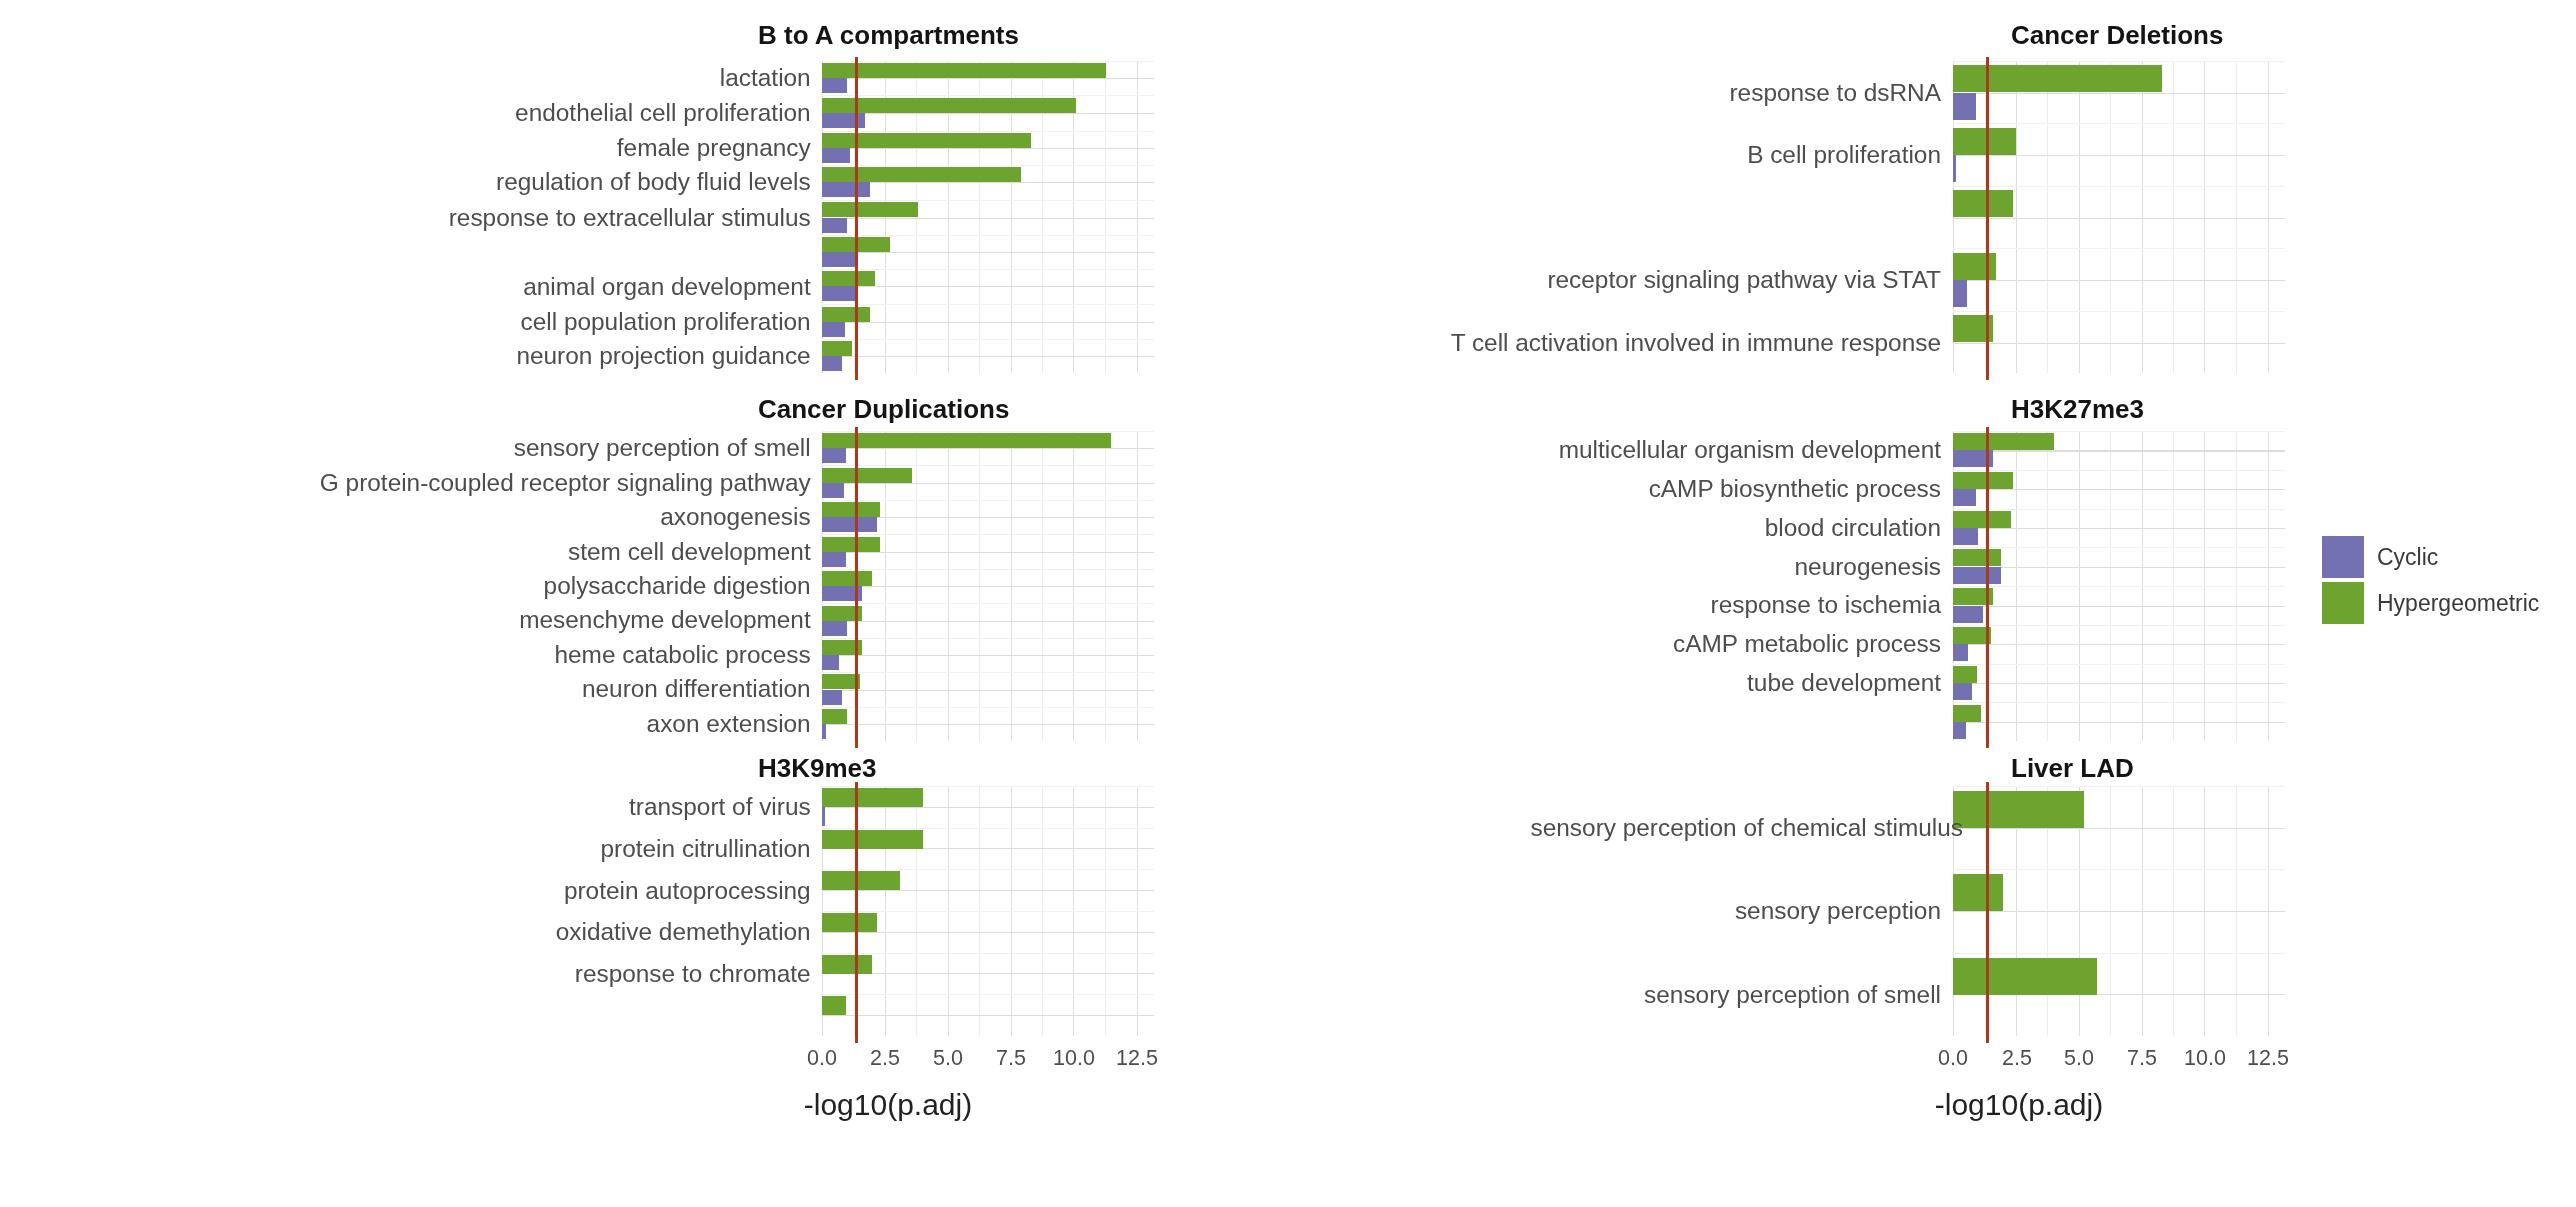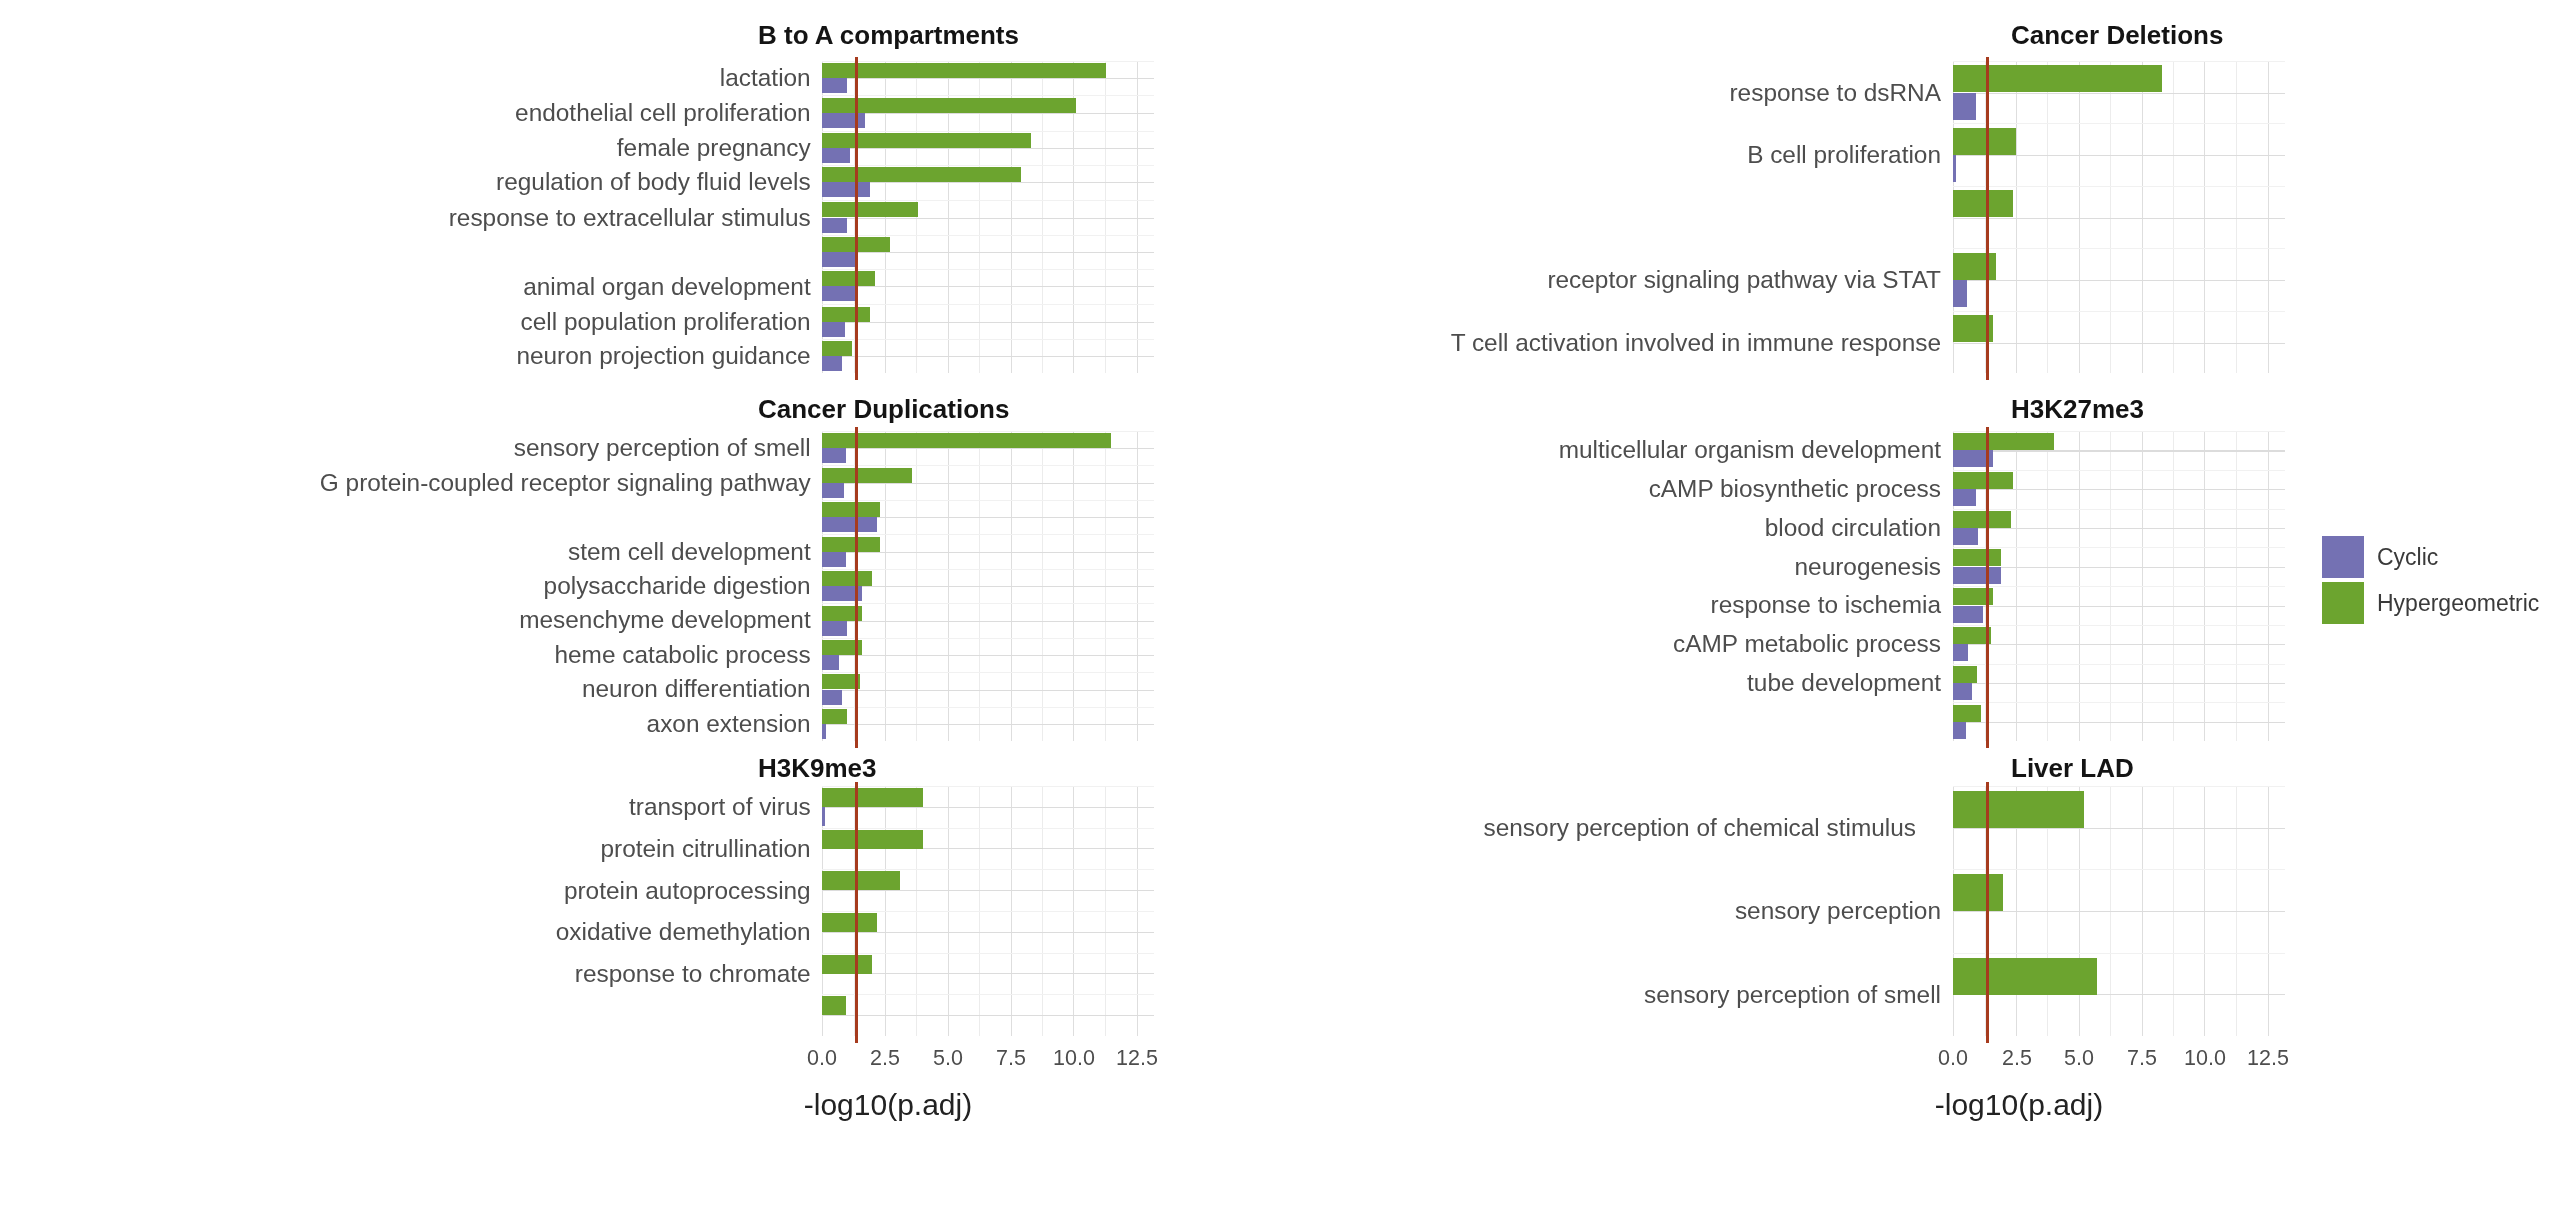--- a/index.html
+++ b/index.html
@@ -185,20 +185,21 @@
         <div class="bar hyper" style="left: 0px; top: 243px; width: 38px; height: 15px; background: rgb(108, 164, 47);"></div>
         <div class="bar cyclic" style="left: 0px; top: 259px; width: 20px; height: 15px; background: rgb(116, 113, 179);"></div>
         <div class="grid-h-bound" style="top: 276px;"></div>
         <div class="grid-h-center" style="top: 293px;"></div>
         <div class="bar hyper" style="left: 0px; top: 278px; width: 25px; height: 15px; background: rgb(108, 164, 47);"></div>
         <div class="bar cyclic" style="left: 0px; top: 293px; width: 3.6px; height: 15px; background: rgb(116, 113, 179);"></div>
         <div class="red-line" style="left: 33px; background: rgb(166, 59, 30);"></div>
       </div>
       <div class="cat-label" style="left: 5.7px; width: 805px; top: 448px;">sensory perception of smell</div>
       <div class="cat-label" style="left: 5.7px; width: 805px; top: 483px;">G protein-coupled receptor signaling pathway</div>
+      <div class="cat-label" style="left: 5.7px; width: 805px; top: 517px;">axonogenesis</div>
       <div class="cat-label" style="left: 5.7px; width: 805px; top: 552px;">stem cell development</div>
       <div class="cat-label" style="left: 5.7px; width: 805px; top: 586px;">polysaccharide digestion</div>
       <div class="cat-label" style="left: 5.7px; width: 805px; top: 620px;">mesenchyme development</div>
       <div class="cat-label" style="left: 5.7px; width: 805px; top: 655px;">heme catabolic process</div>
       <div class="cat-label" style="left: 5.7px; width: 805px; top: 689px;">neuron differentiation</div>
       <div class="cat-label" style="left: 5.7px; width: 805px; top: 724px;">axon extension</div>
     </div>
     <div class="panel">
       <div class="panel-title" style="left: 2011px; top: 394px; width: 332px;">H3K27me3</div>
       <div class="plot" style="left: 1953px; top: 431px; width: 332px; height: 310px;">
@@ -321,21 +322,21 @@
         <div class="grid-h-center" style="top: 42px;"></div>
         <div class="bar hyper" style="left: 0px; top: 5px; width: 131px; height: 37px; background: rgb(108, 164, 47);"></div>
         <div class="grid-h-bound" style="top: 83px;"></div>
         <div class="grid-h-center" style="top: 125px;"></div>
         <div class="bar hyper" style="left: 0px; top: 88px; width: 50px; height: 37px; background: rgb(108, 164, 47);"></div>
         <div class="grid-h-bound" style="top: 167px;"></div>
         <div class="grid-h-center" style="top: 208px;"></div>
         <div class="bar hyper" style="left: 0px; top: 172px; width: 144px; height: 37px; background: rgb(108, 164, 47);"></div>
         <div class="red-line" style="left: 33px; background: rgb(166, 59, 30);"></div>
       </div>
-      <div class="cat-label" style="left: 1181px; width: 735px; top: 828px;">sensory perception of chemical stimulus</div>
+      <div class="cat-label" style="left: 1228px; width: 735px; top: 828px;">sensory perception of chemical stimulus</div>
       <div class="cat-label" style="left: 1206px; width: 735px; top: 911px;">sensory perception</div>
       <div class="cat-label" style="left: 1206px; width: 735px; top: 995px;">sensory perception of smell</div>
       <div class="tick-label" style="left: 1953px; top: 1046px;">0.0</div>
       <div class="tick-label" style="left: 2017px; top: 1046px;">2.5</div>
       <div class="tick-label" style="left: 2079px; top: 1046px;">5.0</div>
       <div class="tick-label" style="left: 2142px; top: 1046px;">7.5</div>
       <div class="tick-label" style="left: 2205px; top: 1046px;">10.0</div>
       <div class="tick-label" style="left: 2268px; top: 1046px;">12.5</div>
       <div class="axis-title" style="left: 2019px; top: 1088px;">-log10(p.adj)</div>
     </div>

